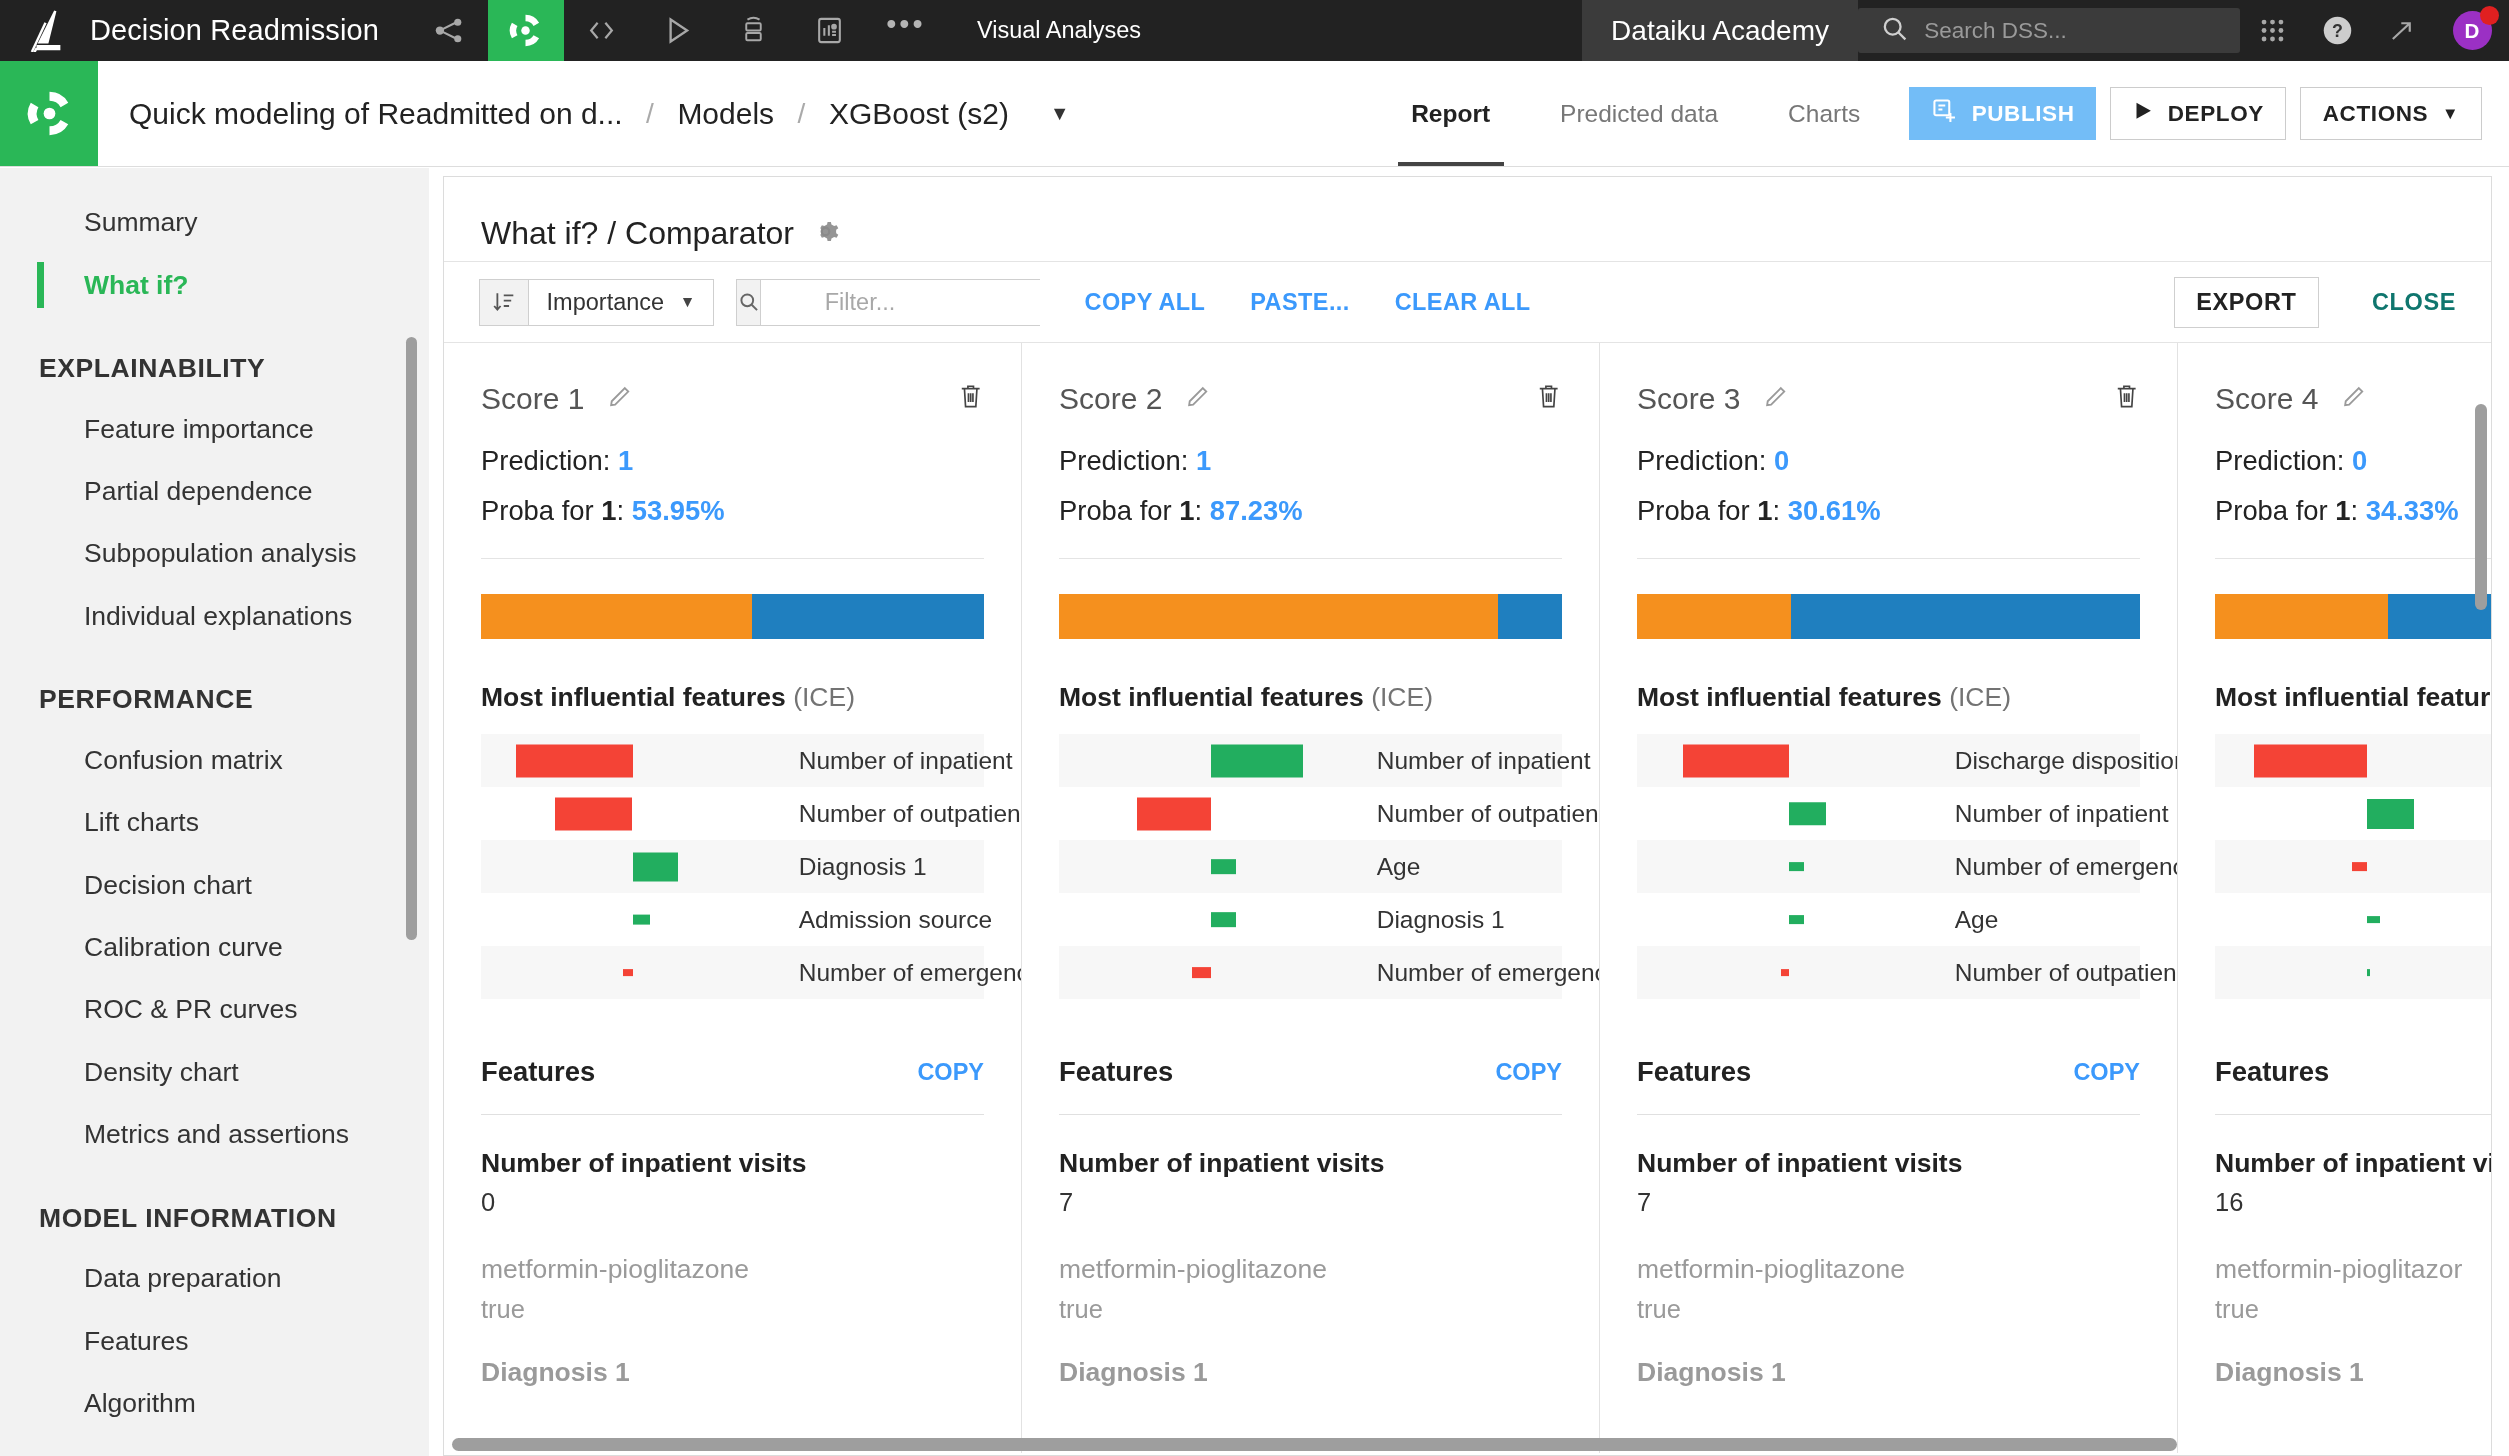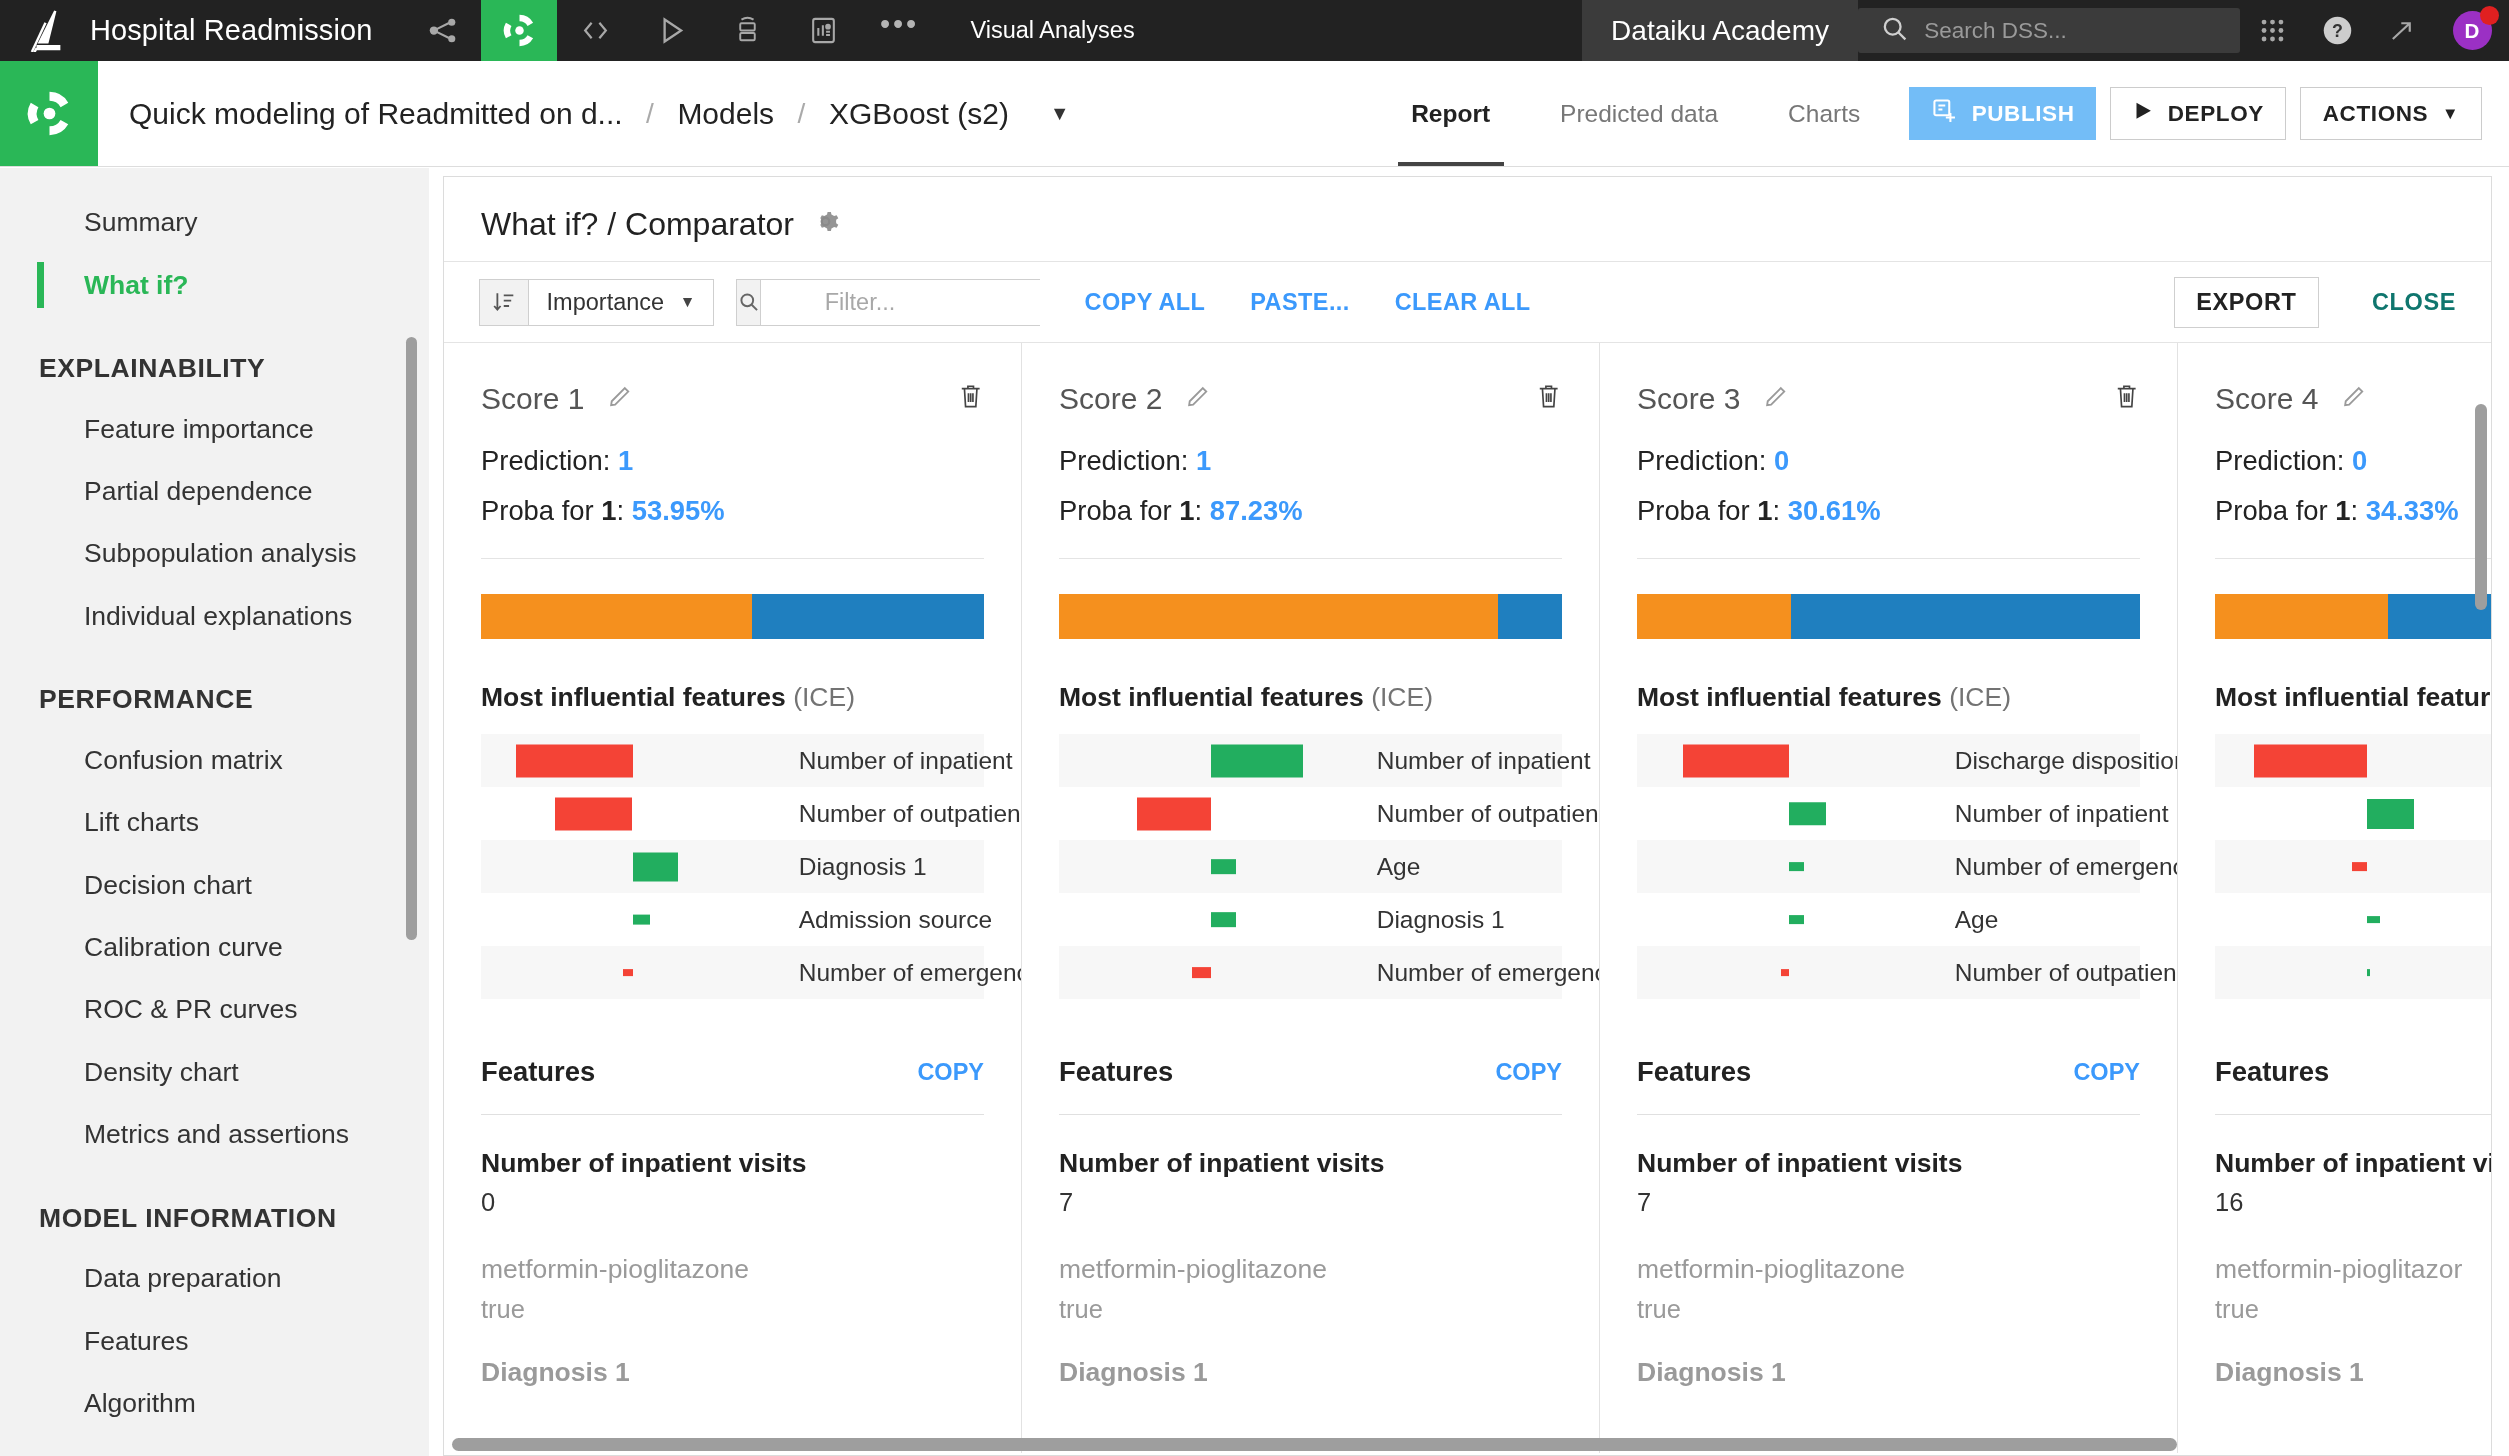--- a/index.html
+++ b/index.html
@@ -133,21 +133,21 @@
 
   
   .main {
     position: absolute; top: 176px; left: 443px;
     width: 2049px; height: 1280px;
     background: #ffffff;
     border: 1px solid #dcdcdc;
     overflow: hidden;
   }
   .panel-title {
-    display: flex; align-items: flex-start; gap: 16px;
+    display: flex; align-items: center; gap: 16px;
     padding: 29px 37px 0 37px; height: 84px;
   }
   .panel-title-text { font-size: 32px; color: #222222; }
   .toolbar {
     display: flex; align-items: center;
     height: 82px; padding: 0 35px;
     border-top: 1px solid #e4e4e4; border-bottom: 1px solid #e4e4e4;
     gap: 0;
   }
   .sort-group { display: flex; align-items: stretch; height: 47px; border: 1px solid #cfcfcf; }
@@ -249,21 +249,21 @@
 </head>
 <body>
 
 <div class="topbar">
   <div class="tb-logo">
     <svg width="39" height="43" viewBox="0 0 40 44">
         <path d="M30 2 L14 34 L22 34 L30 2 Z M12 38 L34 38 L34 41 L12 41 Z M11 40 L2 56" stroke="#fff" stroke-width="2.5" fill="#fff"></path>
         <path d="M6 44 L20 14" stroke="#fff" stroke-width="2.5" fill="none"></path>
       </svg>
   </div>
-  <div class="tb-project-name">Hospital Readmission</div>
+  <div class="tb-project-name">Decision Readmission</div>
   <div class="tb-icon">
     <svg width="33" height="33" viewBox="0 0 24 24" fill="currentColor">
         <circle cx="5" cy="12" r="3"></circle>
         <circle cx="18" cy="6" r="2.6"></circle>
         <circle cx="18" cy="18" r="2.6"></circle>
         <path d="M7 11 L16 6.5 M7 13 L16 17.5" stroke="currentColor" stroke-width="1.6"></path>
       </svg>
   </div>
   <div class="tb-icon green">
     <svg width="37" height="37" viewBox="0 0 40 40" fill="#fff">

